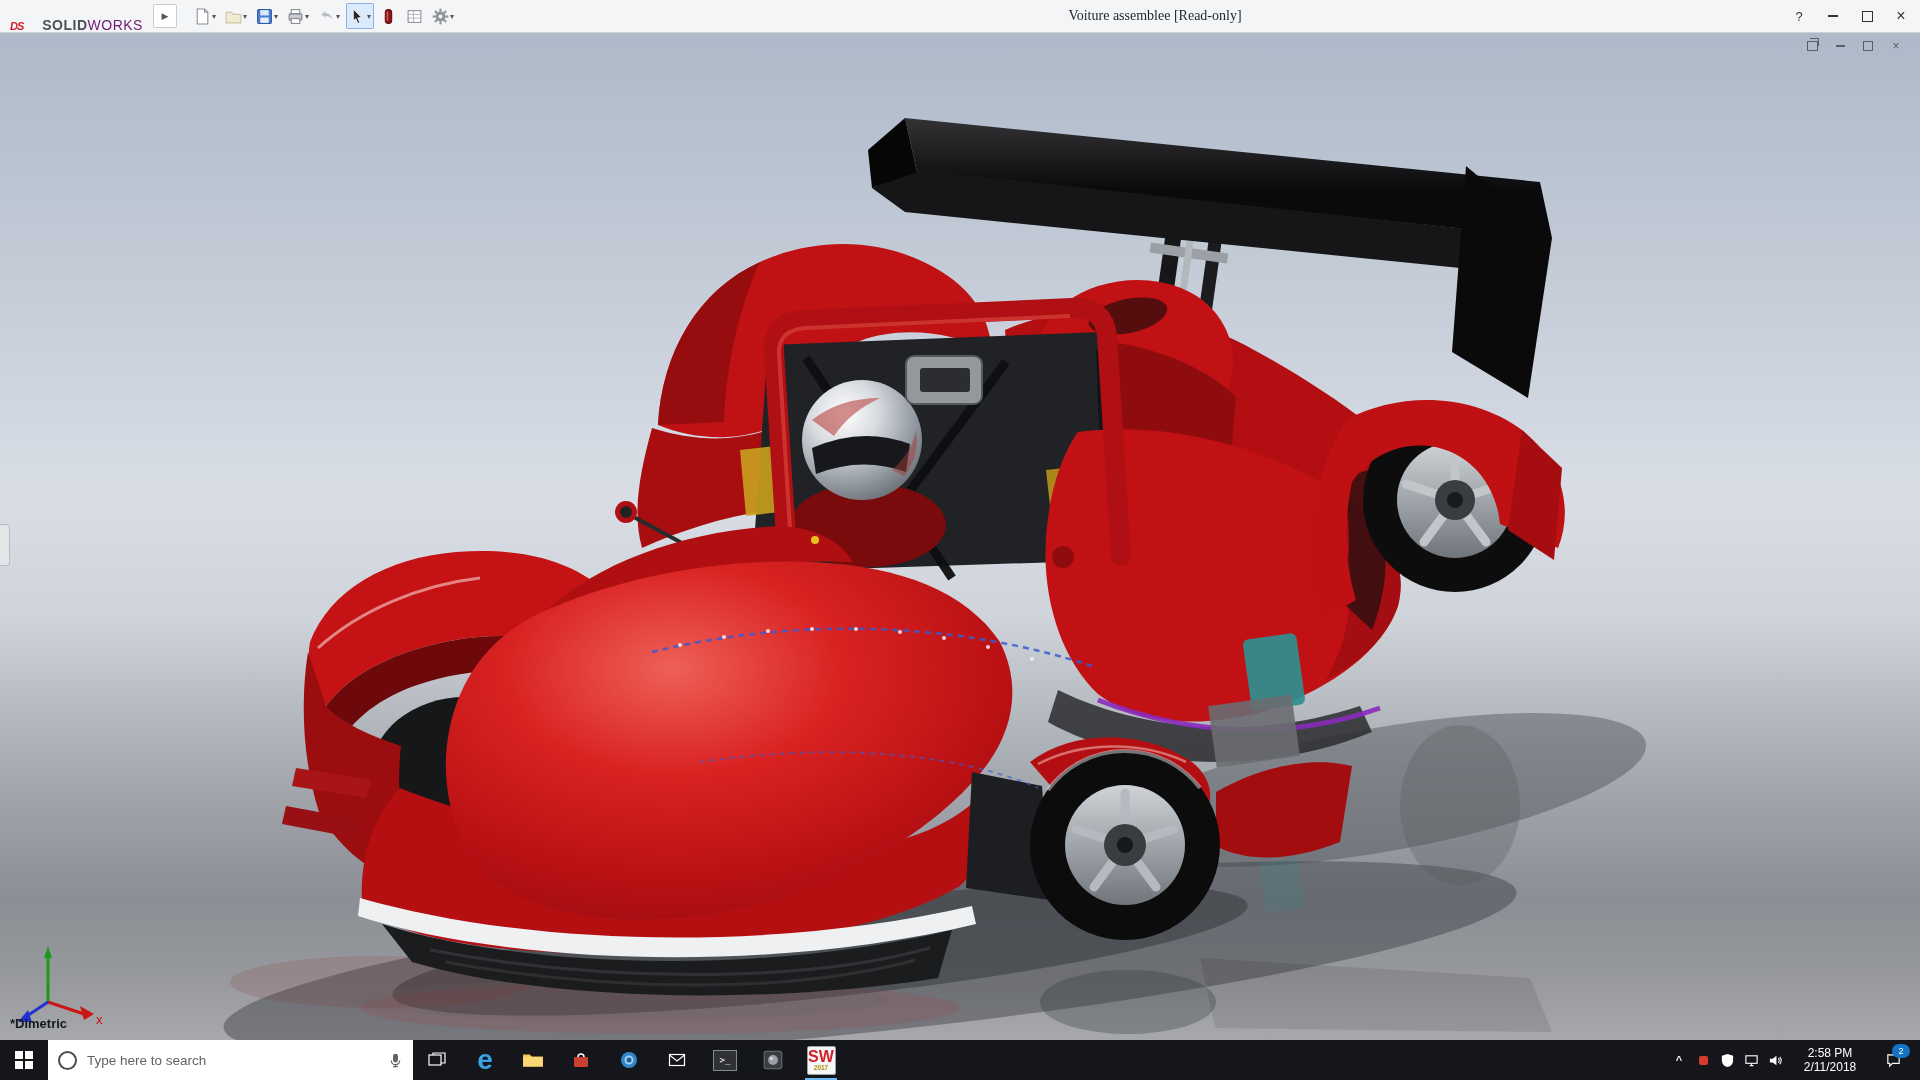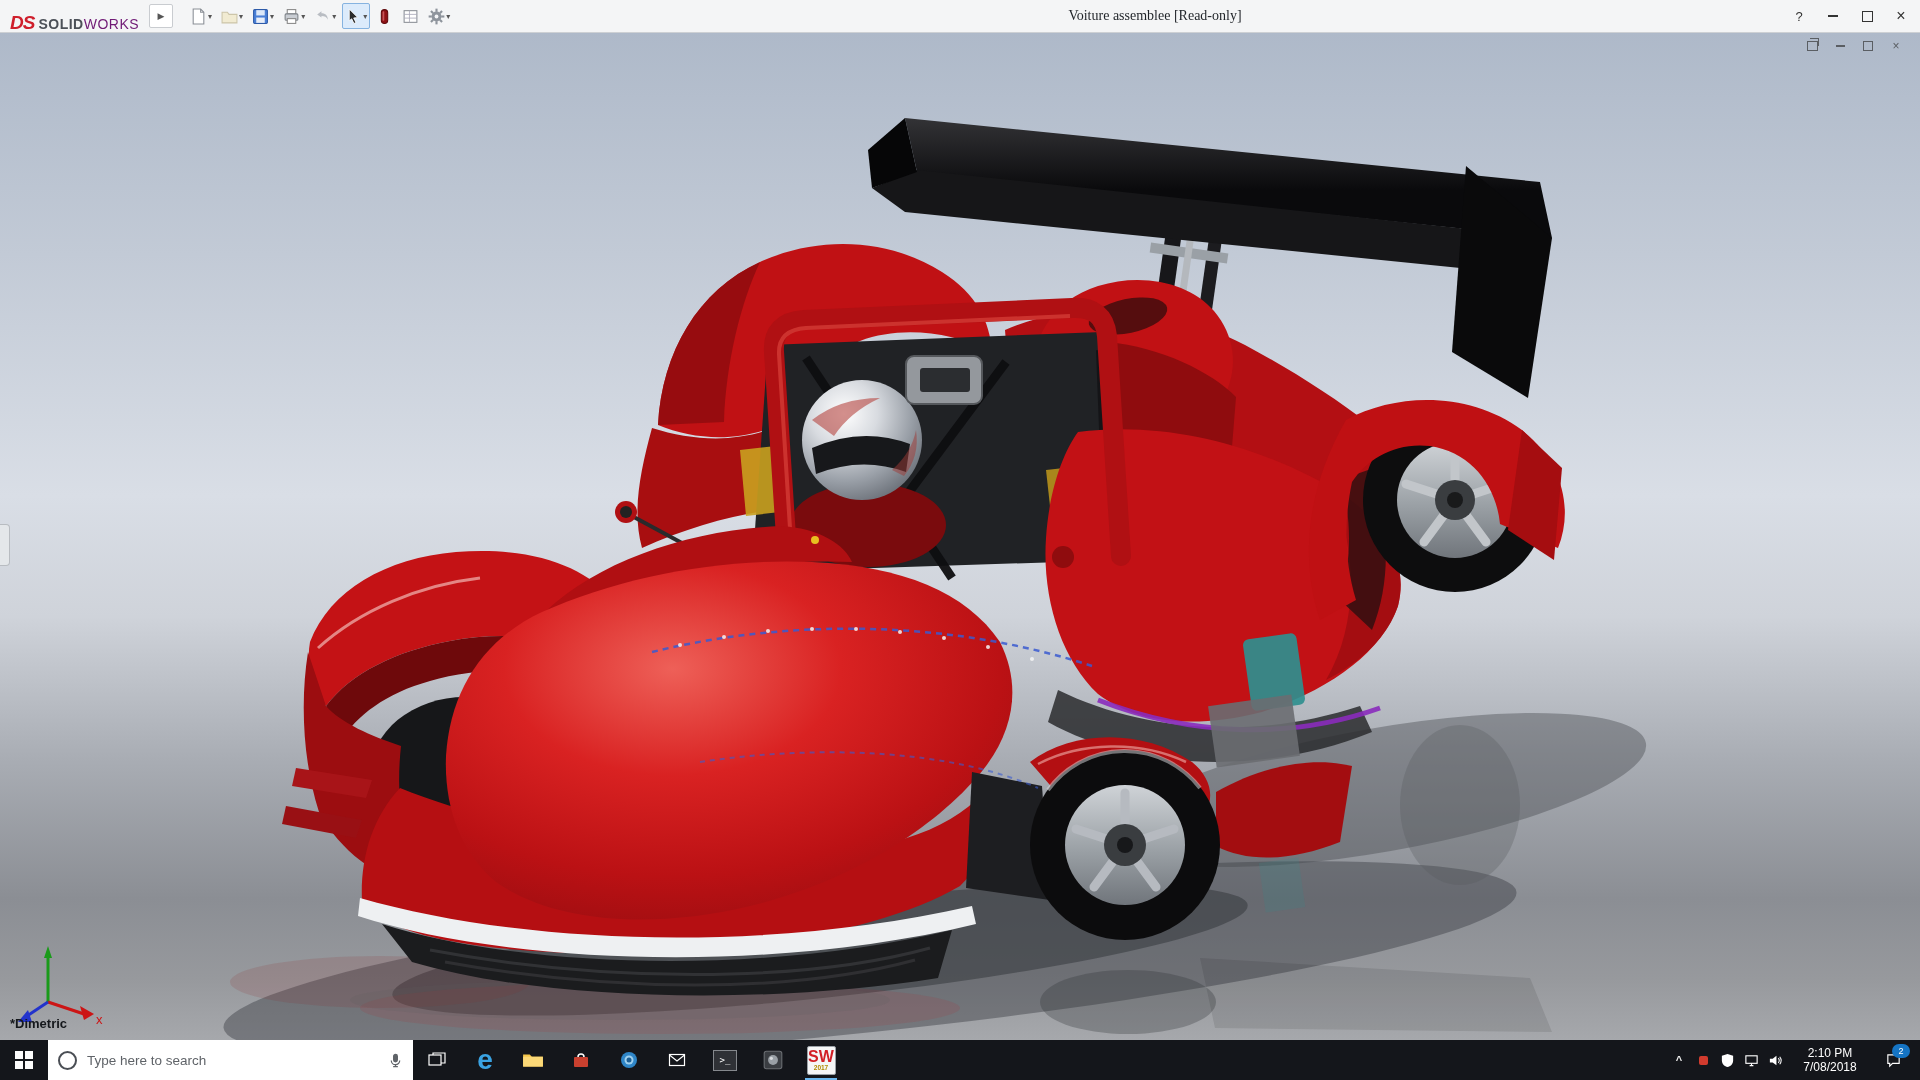--- a/index.html
+++ b/index.html
@@ -1,21 +1,21 @@
 <!DOCTYPE html>
 <html><head>
 <meta charset="utf-8">
 <style>
   html,body{margin:0;padding:0;width:1920px;height:1080px;overflow:hidden;
     font-family:"Liberation Sans","DejaVu Sans",sans-serif;background:#9a9da1;}
   
   .titlebar{position:absolute;top:0;left:0;right:0;height:32px;background:#f4f5f6;
     border-bottom:1px solid #cdd0d4;display:flex;align-items:center;z-index:10;}
   .brand{display:flex;align-items:baseline;padding-left:10px;}
-  .ds{color:#cf1f2c;font-weight:bold;font-style:italic;font-size:19px;letter-spacing:-1px;margin-right:4px;}
+  .ds{color:#cf1f2c;font-weight:bold;font-style:italic;font-size:11px;letter-spacing:-1px;margin-right:19px;}
   .solid{color:#4c5158;font-weight:bold;font-size:14px;letter-spacing:.5px;margin-top:17px;}
   .works{color:#701a75;font-size:14px;letter-spacing:.5px;}
   .menu-expand{width:22px;height:22px;margin-left:10px;border:1px solid #c9ccd0;background:#fff;
     display:flex;align-items:center;justify-content:center;font-size:9px;color:#555;border-radius:2px;}
   .qat{display:flex;align-items:center;margin-left:14px;gap:3px;}
   .tool{display:flex;align-items:center;height:24px;padding:0 2px;border:1px solid transparent;border-radius:2px;}
   .tool.active{background:#dcebfb;border-color:#86b3e0;}
   .tool svg{width:17px;height:17px;display:block;}
   .dd{font-size:8px;color:#555;margin-left:1px;}
   .wintitle{position:absolute;left:540px;right:150px;top:0;height:45px;line-height:32px;text-align:center;
@@ -483,22 +483,22 @@
           <path d="M6 13.5 h4 M8 11 v2.5"></path>
         </svg>
     </div>
     <div class="tray-ic">
       <svg width="15" height="15" viewBox="0 0 16 16">
           <path d="M2 6 H5 L9 3 V13 L5 10 H2 Z" fill="#fff"></path>
           <path d="M11 5.5 a4 4 0 0 1 0 5 M12.5 4 a6.5 6.5 0 0 1 0 8" stroke="#fff" fill="none" stroke-width="1.1"></path>
         </svg>
     </div>
     <div class="clock">
-      <div>2:10 PM</div>
-      <div>7/08/2018</div>
+      <div>2:58 PM</div>
+      <div>2/11/2018</div>
     </div>
     <div class="action">
       <svg width="17" height="17" viewBox="0 0 18 18" fill="none" stroke="#fff" stroke-width="1.2">
           <path d="M3 3 h12 v9 h-7 l-3 3 v-3 h-2 z"></path>
         </svg>
       <span class="badge">2</span>
     </div>
     <div class="sliver"></div>
   </div>
 </div>

